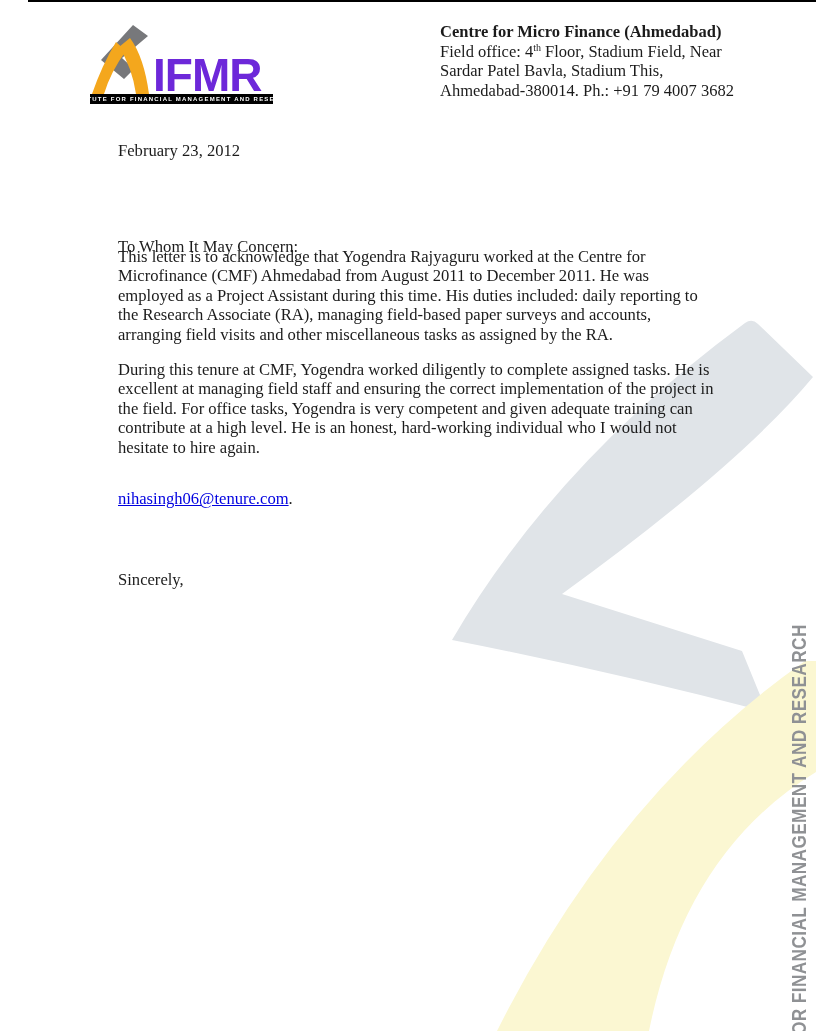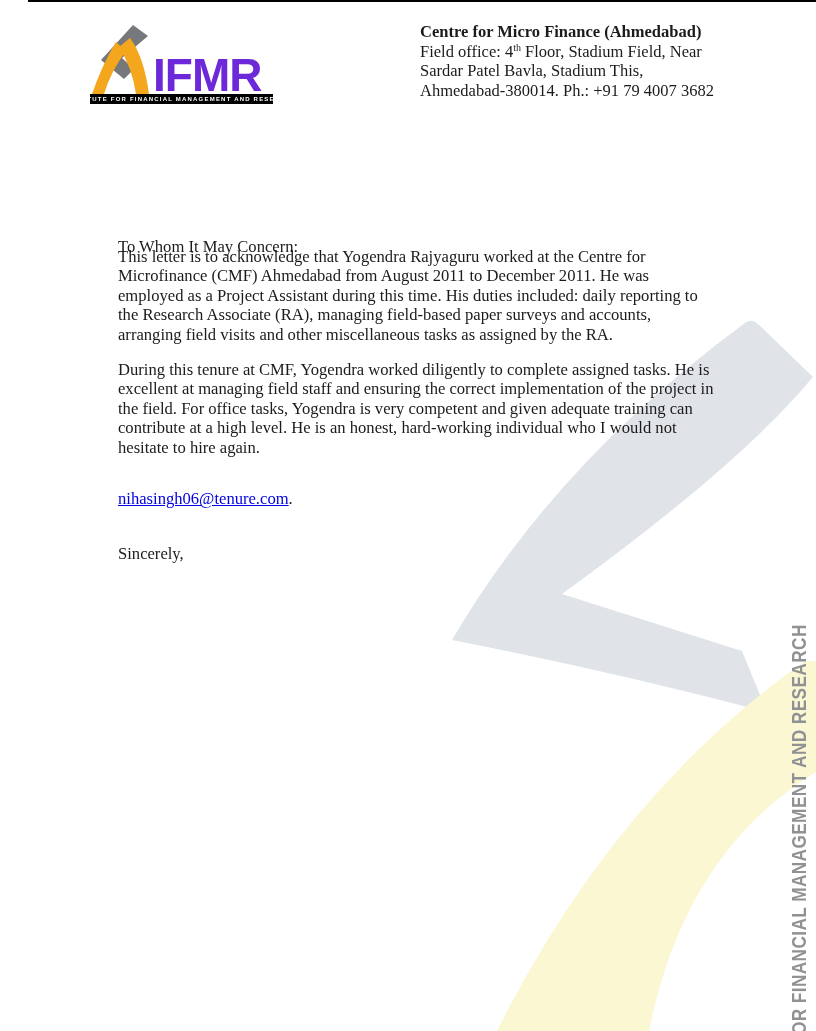--- a/index.html
+++ b/index.html
@@ -53,36 +53,36 @@
   .logo-bar span {
     color: #ffffff;
     font-family: "Liberation Sans", "DejaVu Sans", sans-serif;
     font-size: 6px;
     font-weight: bold;
     letter-spacing: 1.2px;
     white-space: nowrap;
   }
   .address-block {
     position: absolute;
-    left: 420px; top: 22px;
+    left: 440px; top: 22px;
     width: 330px;
     font-size: 16.5px;
     line-height: 19.5px;
   }
   .address-org { font-weight: bold; }
   sup { font-size: 10px; vertical-align: super; line-height: 0; }
   
   .body-text { position: absolute; left: 118px; width: 600px; font-size: 16.6px; line-height: 19.4px; }
   .pre { white-space: pre-line; }
   .date-line      { top: 141px; }
   .salutation     { top: 197px; margin-top: 40px; }
   .paragraph-1    { top: 247px; }
   .paragraph-2    { top: 360px; }
   .paragraph-3    { top: 470px; }
-  .signoff        { top: 544px; }
+  .signoff        { top: 570px; }
   .signature      { top: 619px; }
   a.email-link { color: #0000e0; text-decoration: underline; }
 </style>
 </head>
 <body>
 
 <div class="page">
 
   <svg class="wm-svg" viewBox="0 0 816 1031" aria-hidden="true">
     <path d="M 745 323
@@ -114,20 +114,21 @@
     <span>INSTITUTE FOR FINANCIAL MANAGEMENT AND RESEARCH</span>
   </div>
 
   <div class="address-block">
     <div class="address-org">Centre for Micro Finance (Ahmedabad)</div>
     <div><span>Field office: 4</span><sup>th</sup><span> Floor, Stadium Field, Near</span></div>
     <div>Sardar Patel Bavla, Stadium This,</div>
     <div>Ahmedabad-380014. Ph.: +91 79 4007 3682</div>
   </div>
 
+  <div class="body-text date-line">February 23, 2012</div>
 
   <div class="body-text salutation">To Whom It May Concern:</div>
 
   <div class="body-text pre paragraph-1">This letter is to acknowledge that Yogendra Rajyaguru worked at the Centre for
 Microfinance (CMF) Ahmedabad from August 2011 to December 2011.  He was
 employed as a Project Assistant during this time. His duties included: daily reporting to
 the Research Associate (RA), managing field-based paper surveys and accounts,
 arranging field visits and other miscellaneous tasks as assigned by the RA.</div>
 
   <div class="body-text pre paragraph-2">During this tenure at CMF, Yogendra worked diligently to complete assigned tasks. He is

